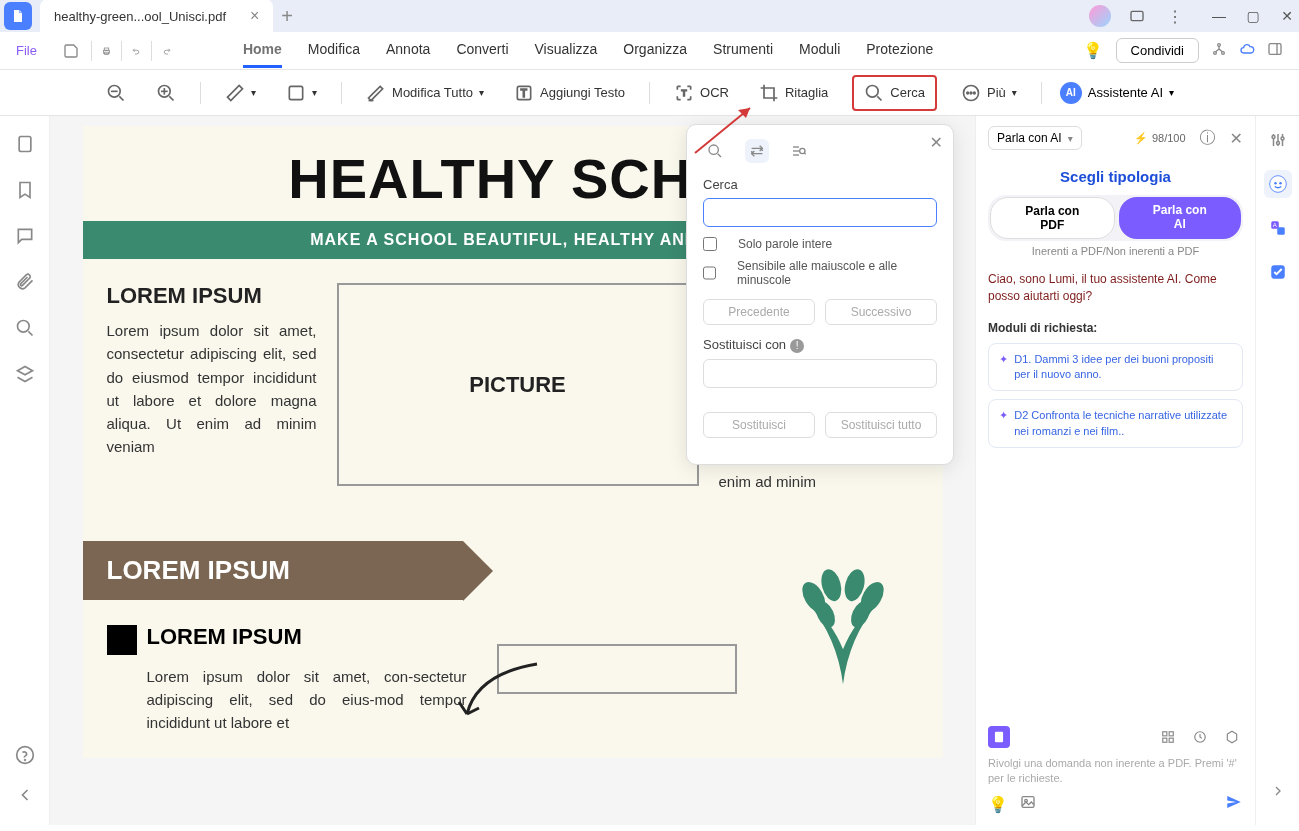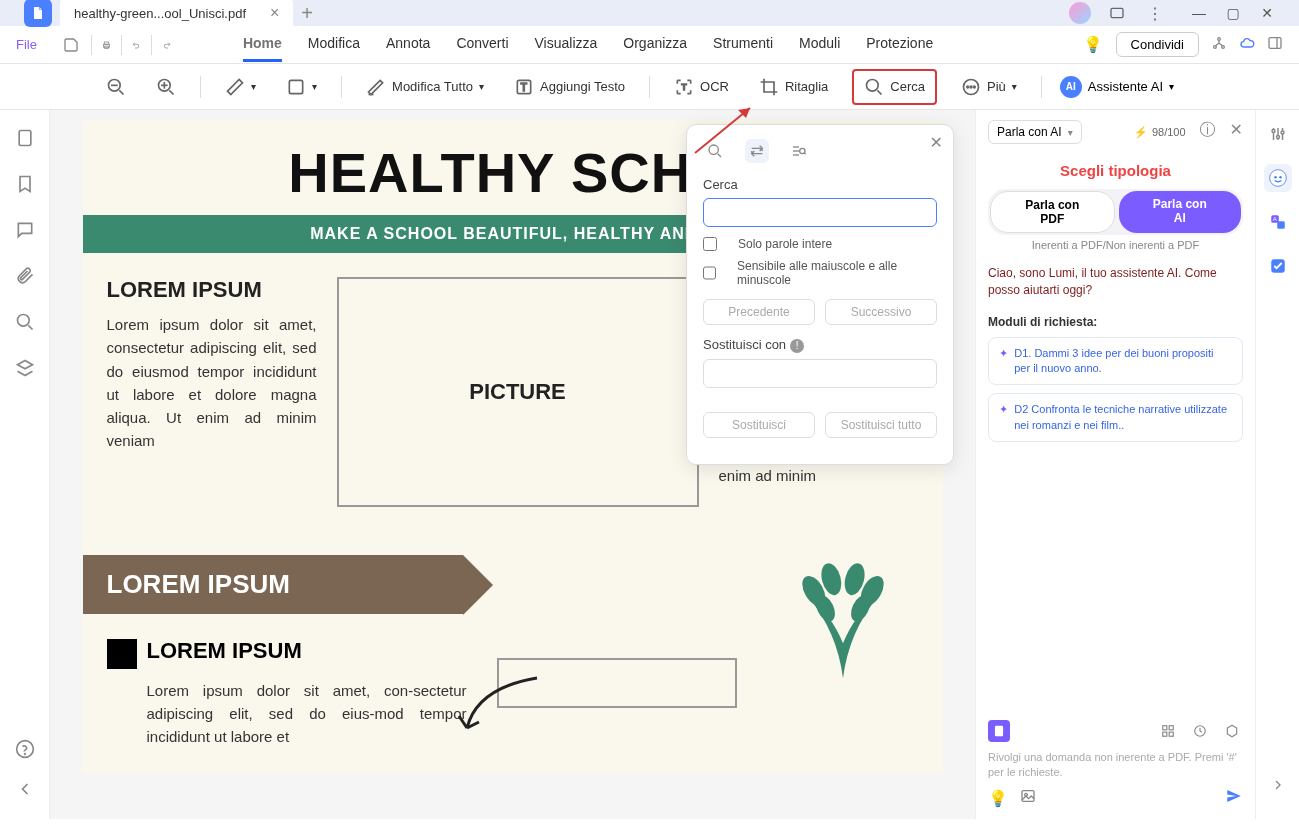--- a/index.html
+++ b/index.html
@@ -1,19 +1,19 @@
 <!DOCTYPE html>
 <html><head>
 <meta charset="utf-8">
 <style>
 * { margin: 0; padding: 0; box-sizing: border-box; font-family: -apple-system, BlinkMacSystemFont, 'Segoe UI', sans-serif; }
 body { width: 1299px; height: 831px; background: #fff; overflow: hidden; position: relative; }
 
 
-.titlebar { height: 26px; background: #e8edf7; display: flex; align-items: center; padding: 0 24px; }
+.titlebar { height: 32px; background: #e8edf7; display: flex; align-items: center; padding: 0 4px; }
 .app-icon { width: 28px; height: 28px; background: #4a7fff; border-radius: 6px; display: flex; align-items: center; justify-content: center; margin-right: 8px; }
 .app-icon svg { fill: #fff; }
 .tab { background: #fff; border-radius: 8px 8px 0 0; padding: 8px 14px; font-size: 13px; color: #333; display: flex; align-items: center; gap: 24px; }
 .tab .close { color: #888; font-size: 16px; cursor: pointer; }
 .new-tab { margin-left: 8px; color: #888; font-size: 20px; cursor: pointer; }
 .titlebar-right { margin-left: auto; display: flex; align-items: center; gap: 14px; }
 .titlebar-right .icon-btn { width: 24px; height: 24px; display: flex; align-items: center; justify-content: center; color: #666; cursor: pointer; }
 .win-controls { display: flex; gap: 18px; margin-left: 10px; }
 .win-controls span { width: 16px; height: 16px; display: flex; align-items: center; justify-content: center; color: #555; cursor: pointer; font-size: 14px; }
 
@@ -47,21 +47,21 @@
 .doc-area { flex: 1; background: #f5f5f5; position: relative; overflow: hidden; padding: 10px 12px; }
 .doc-page { background: #faf8ed; width: 860px; margin: 0 auto; padding: 0; position: relative; }
 .doc-title { font-size: 56px; font-weight: 900; text-align: center; padding: 20px 0 10px; color: #111; font-family: 'Arial Black', sans-serif; letter-spacing: 1px; }
 .doc-subtitle-bar { background: #3a8a6f; color: #fff; text-align: center; padding: 10px; font-size: 16px; font-weight: 600; letter-spacing: 1px; }
 .doc-content { padding: 24px 24px; display: flex; gap: 20px; }
 .col1 { width: 210px; }
 .col2 { flex: 1; }
 .col3 { width: 200px; }
 .lorem-h { font-size: 22px; font-weight: 800; color: #222; margin-bottom: 10px; font-family: 'Arial Black', sans-serif; }
 .lorem-p { font-size: 15px; color: #333; line-height: 1.55; text-align: justify; }
-.picture-box { border: 2px solid #999; height: 230px; display: flex; align-items: center; justify-content: center; font-size: 22px; font-weight: 800; color: #222; font-family: 'Arial Black', sans-serif; }
+.picture-box { border: 2px solid #999; height: 203px; display: flex; align-items: center; justify-content: center; font-size: 22px; font-weight: 800; color: #222; font-family: 'Arial Black', sans-serif; }
 .brown-banner { background: #7a6652; color: #fff; padding: 14px 24px; font-size: 26px; font-weight: 800; font-family: 'Arial Black', sans-serif; width: 380px; position: relative; margin: 24px 0 0 0; }
 .brown-banner::after { content: ''; position: absolute; right: -30px; top: 0; border-top: 30px solid transparent; border-bottom: 30px solid transparent; border-left: 30px solid #7a6652; }
 .leaf-decoration { position: absolute; right: 40px; top: 430px; width: 120px; height: 140px; }
 .leaf-decoration svg { width: 100%; height: 100%; }
 .lower-section { padding: 24px; display: flex; gap: 30px; }
 .black-square { width: 30px; height: 30px; background: #000; display: inline-block; margin-right: 10px; vertical-align: middle; }
 .lorem-h2 { font-size: 22px; font-weight: 800; display: inline; font-family: 'Arial Black', sans-serif; }
 .script-text { font-family: 'Brush Script MT', cursive; font-size: 32px; color: #333; line-height: 1.1; }
 .arrow-svg { position: absolute; width: 100px; height: 80px; }
 
@@ -76,25 +76,25 @@
 .replace-input { width: 100%; border: 1px solid #ddd; border-radius: 6px; padding: 6px 8px; font-size: 13px; outline: none; margin-bottom: 12px; }
 .check-row { display: flex; align-items: center; gap: 21px; font-size: 12px; color: #555; margin-bottom: 8px; }
 .check-row input { width: 14px; height: 14px; }
 .btn-row { display: flex; gap: 10px; margin: 12px 0; }
 .btn-row button { flex: 1; border: 1px solid #ddd; background: #fff; border-radius: 6px; padding: 5px; font-size: 12px; color: #aaa; cursor: pointer; }
 .info-icon { display: inline-block; width: 14px; height: 14px; background: #999; border-radius: 50%; color: #fff; font-size: 10px; text-align: center; line-height: 14px; margin-left: 4px; }
 .red-arrow { position: absolute; top: 98px; left: 690px; width: 70px; height: 60px; z-index: 101; pointer-events: none; }
 
 
 .ai-panel { width: 280px; background: #fff; border-left: 1px solid #eee; padding: 10px 12px; display: flex; flex-direction: column; position: relative; }
-.ai-header { display: flex; gap: 8px; margin-bottom: 12px; }
+.ai-header { display: flex; align-items: center; gap: 8px; margin-bottom: 12px; }
 .ai-select { border: 1px solid #ddd; border-radius: 6px; padding: 4px 8px; font-size: 12px; display: flex; align-items: center; gap: 6px; cursor: pointer; }
 .ai-credits { margin-left: auto; font-size: 11px; color: #666; display: flex; align-items: center; gap: 4px; }
 .ai-credits .bolt { color: #f5b800; }
-.ai-title { text-align: center; font-size: 15px; font-weight: 600; color: #ef4444; margin: 6px 0 10px; }
+.ai-title { text-align: center; font-size: 15px; font-weight: 600; color: #1d4ed8; margin: 6px 0 10px; }
 .ai-toggle { display: flex; background: #f3f3f7; border-radius: 18px; overflow: hidden; margin-bottom: 4px; }
 .ai-toggle .opt { flex: 1; padding: 6px 10px; text-align: center; font-size: 12px; cursor: pointer; font-weight: bold; }
 .ai-toggle .opt.left { background: #fff; border-radius: 18px; border: 1px solid #ddd; margin: 2px; }
 .ai-toggle .opt.right { background: #7b5cff; color: #fff; border-radius: 18px; margin: 2px; }
 .ai-sub { text-align: center; font-size: 11px; color: #888; margin-bottom: 14px; }
 .ai-msg { font-size: 12px; color: #7f1d1d; line-height: 1.4; margin-bottom: 16px; }
 .ai-examples-label { font-size: 12px; font-weight: 600; color: #333; margin-bottom: 8px; }
 .ai-example { border: 1px solid #e3e8f5; border-radius: 8px; padding: 8px 10px; font-size: 11px; color: #3765e3; line-height: 1.4; margin-bottom: 8px; cursor: pointer; display: flex; gap: 6px; }
 .ai-example .spark { color: #7b5cff; }
 .ai-footer { margin-top: auto; }

